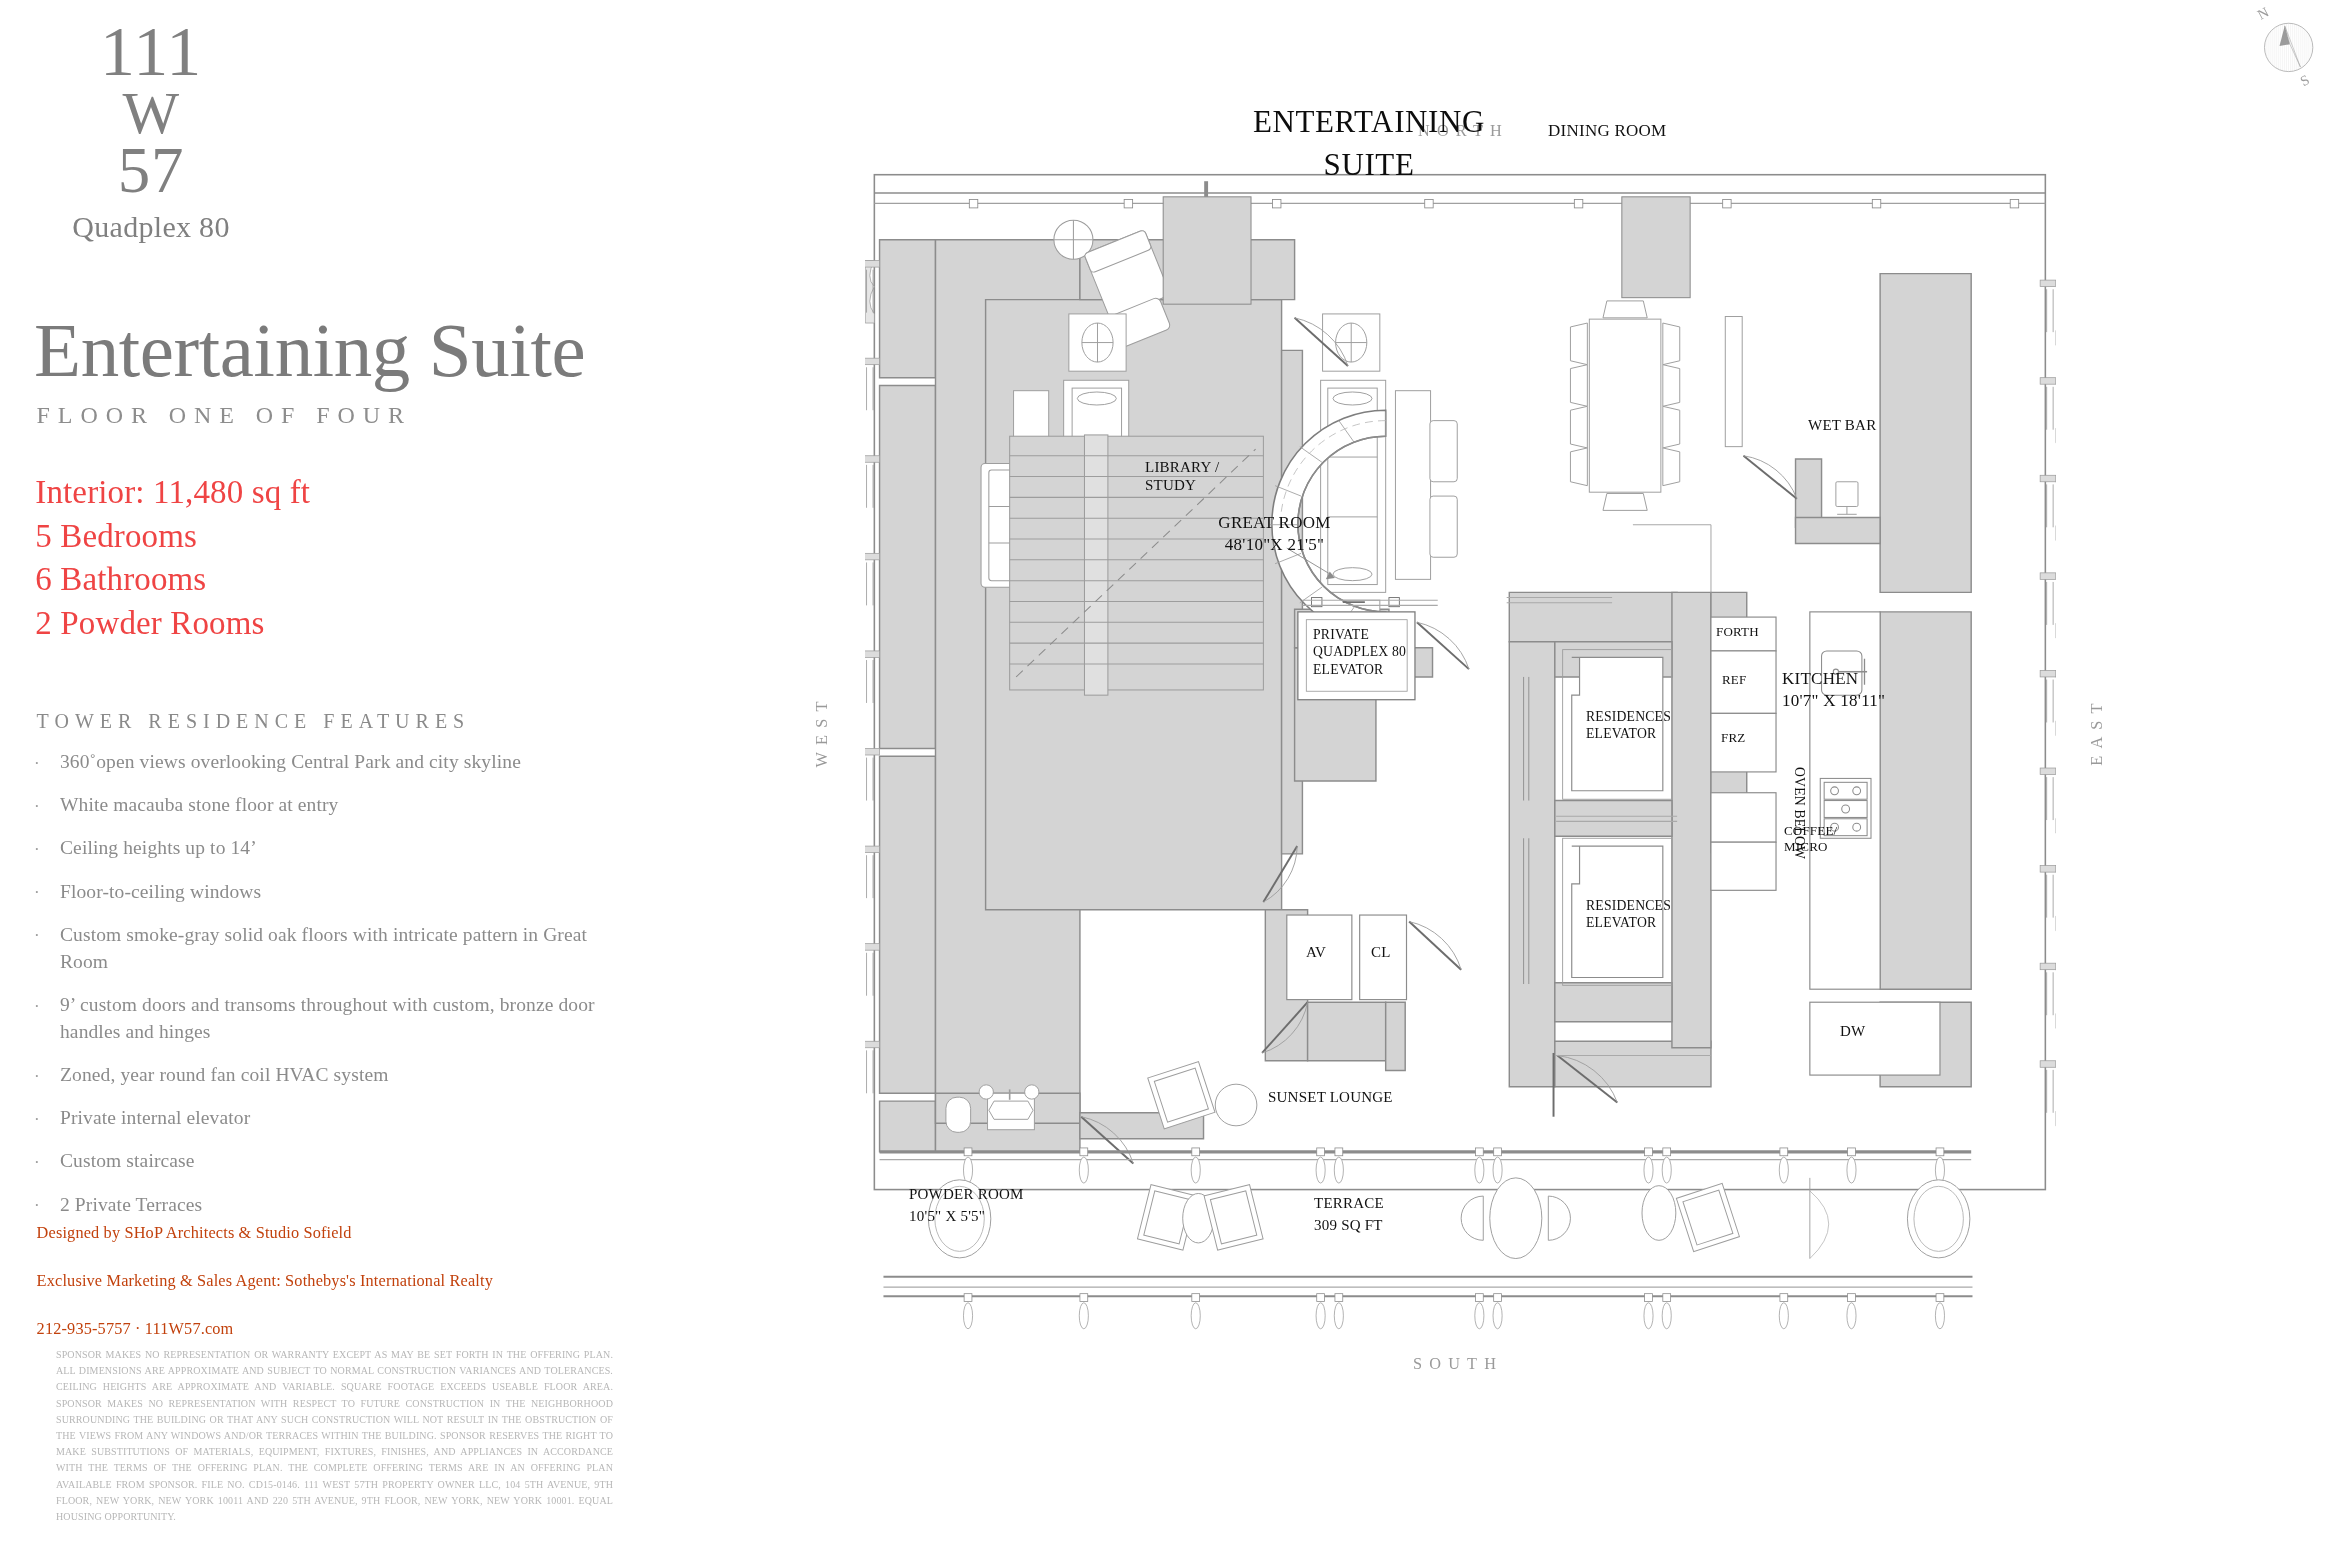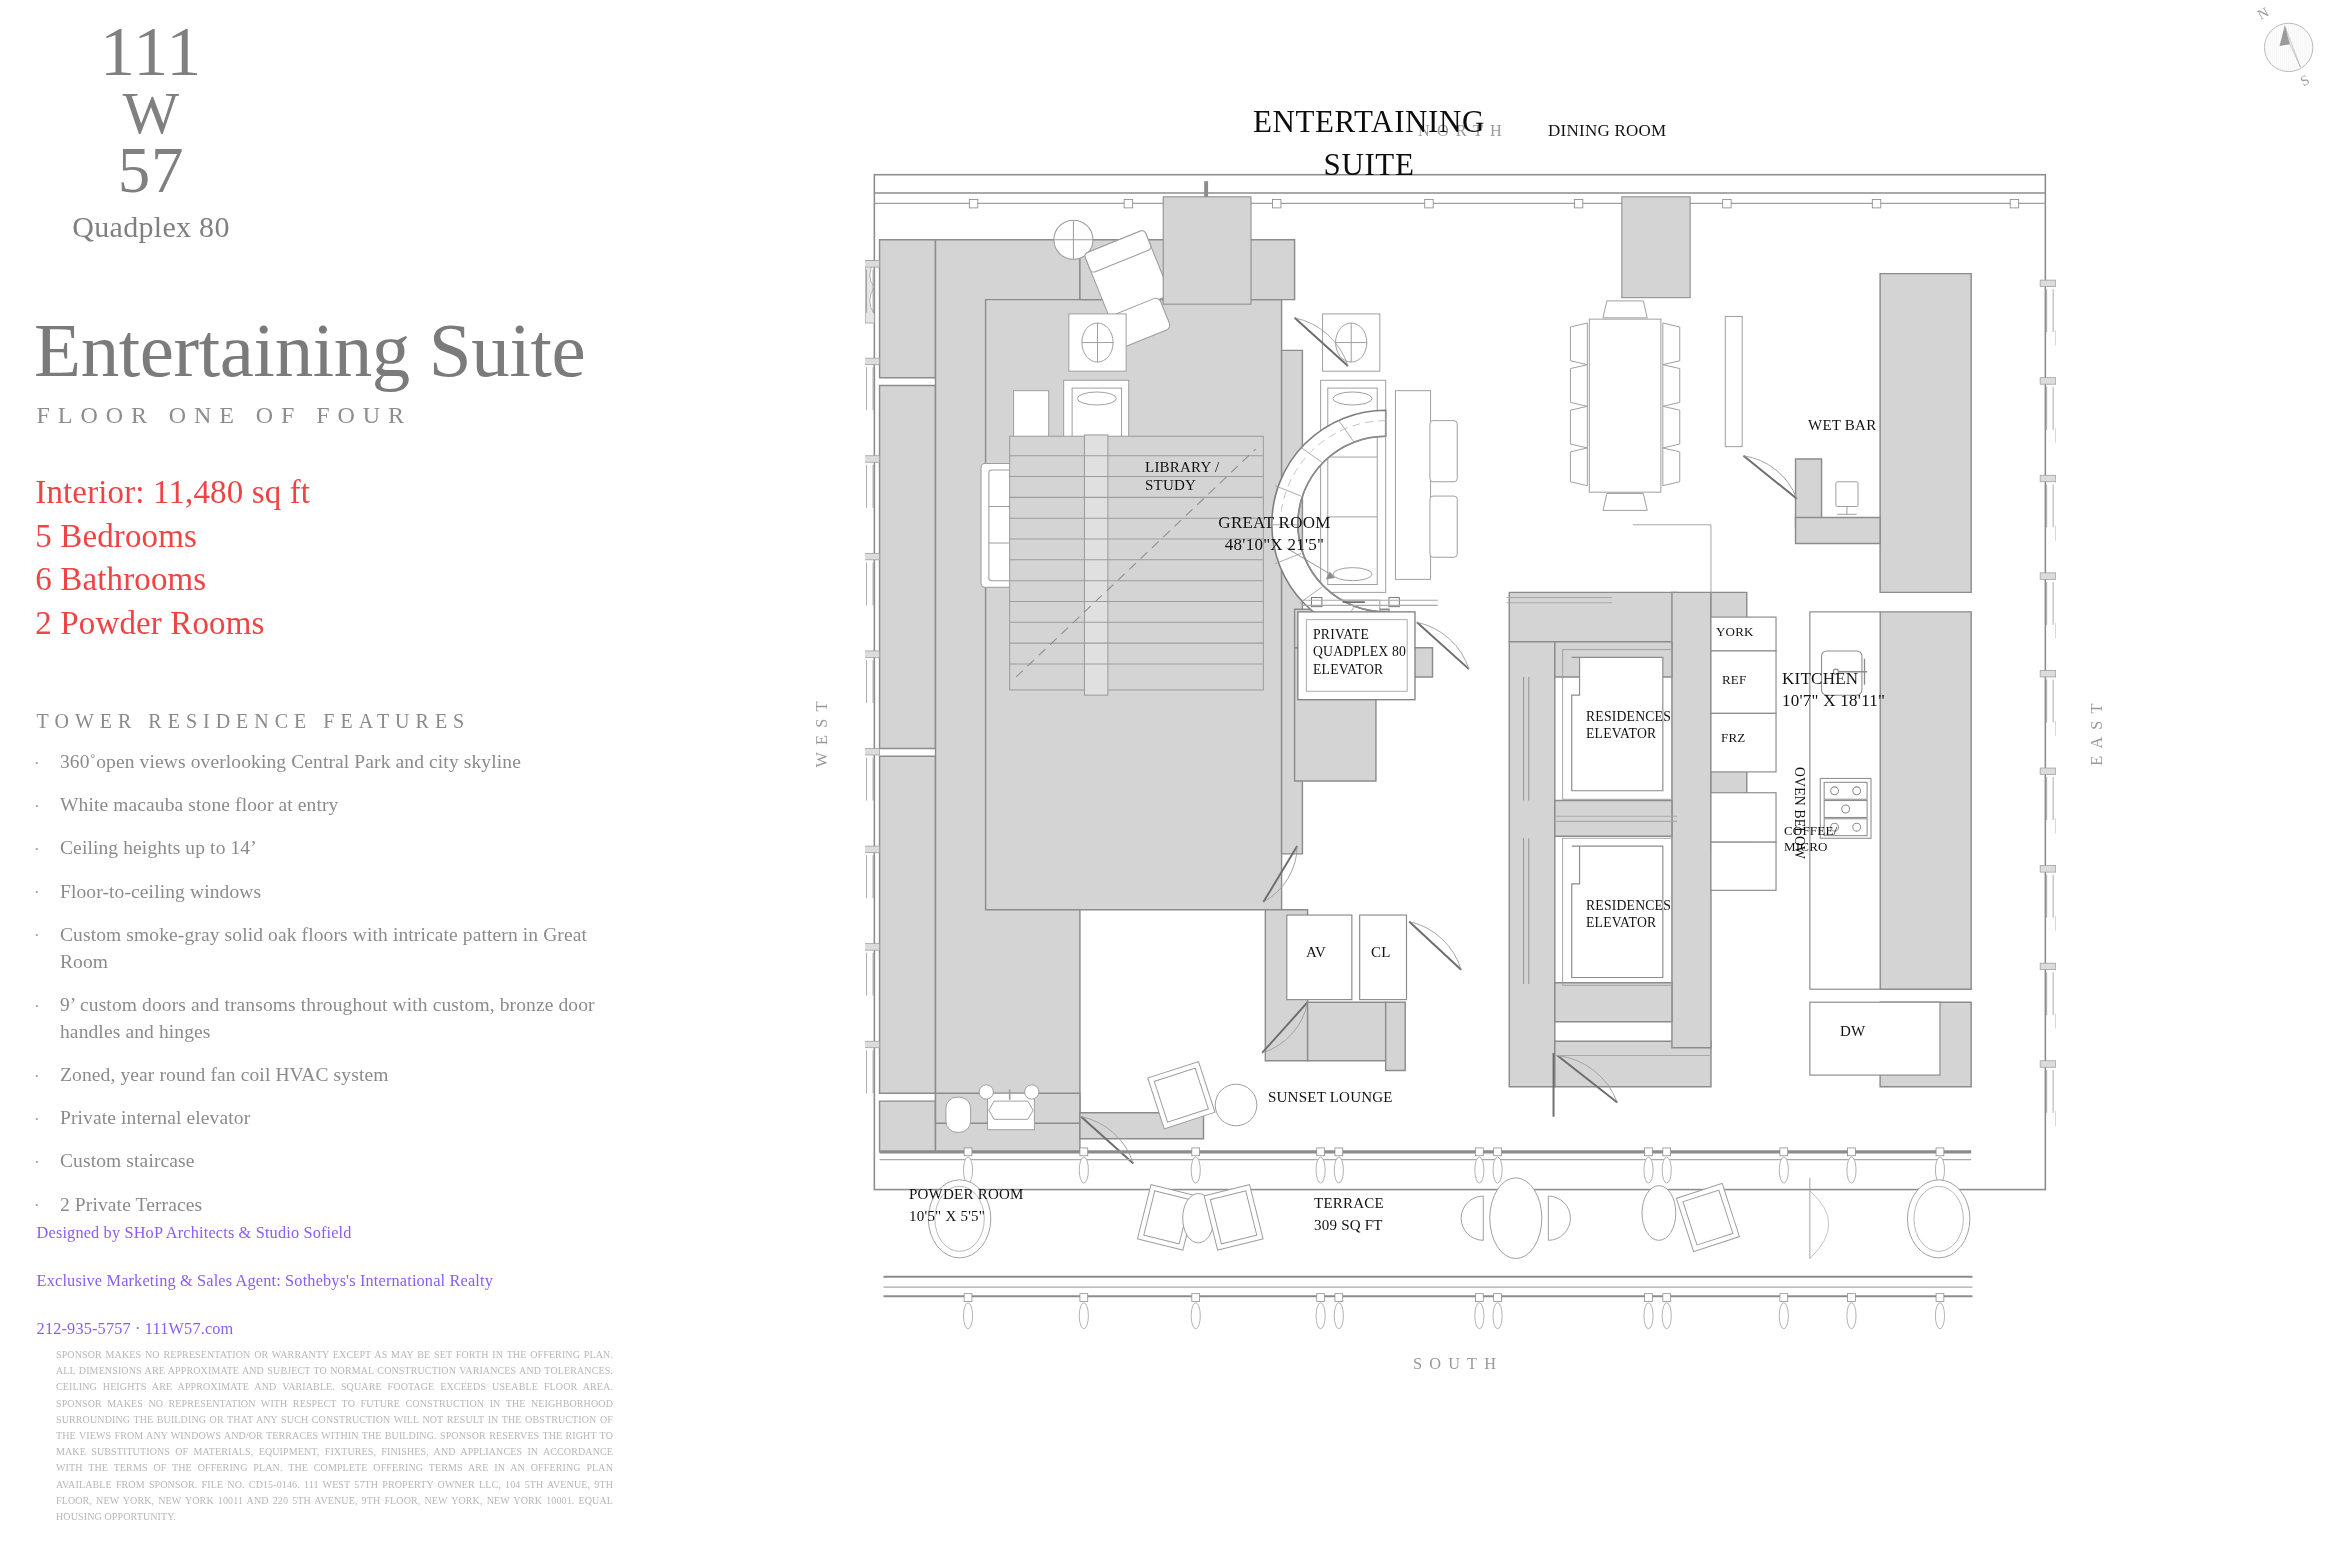--- a/index.html
+++ b/index.html
@@ -41,21 +41,21 @@
   .features-head{
     position:absolute;left:2.6px;top:710px;
     font-size:20px;letter-spacing:.30em;color:#8a8a8a;
   }
   .features{position:absolute;left:0;top:749px;width:572px;}
   .feat{display:flex;margin-bottom:16.3px;}
   .feat .bul{width:26px;flex:0 0 26px;font-size:17px;color:#9a9a9a;line-height:1.38;padding-top:2.6px;}
   .feat .txt{font-size:19.5px;line-height:1.38;color:#8b8b8b;letter-spacing:.006em;}
 
   .credits{position:absolute;left:2.6px;top:1223px;width:585px;}
-  .credits div{font-size:16.3px;color:#8b5cf6;margin-bottom:28px;letter-spacing:.01em;}
+  .credits div{font-size:16.3px;color:#c2410c;margin-bottom:28px;letter-spacing:.01em;}
 
   .legal{
     position:absolute;left:22px;top:1347px;width:557px;
     font-size:10px;line-height:1.62;color:#b7b7b7;
     text-align:justify;letter-spacing:.012em;
   }
 
   
   #compass{position:absolute;right:5.2px;top:2.6px;width:98px;height:98px;}
   #compass .cl{position:absolute;font-size:14.3px;color:#9c9c9c;letter-spacing:.05em;}
@@ -713,21 +713,21 @@
 ELEVATOR</div>
 
   <div class="plabel room-sm" style="left:721px;top:545px;line-height:1.26;">RESIDENCES
 ELEVATOR</div>
   <div class="plabel room-sm" style="left:721px;top:734px;line-height:1.26;">RESIDENCES
 ELEVATOR</div>
 
   <div class="plabel room-lg" style="left:917px;top:506px;">KITCHEN</div>
   <div class="plabel room-lg" style="left:917px;top:528px;">10'7" X 18'11"</div>
 
-  <div class="plabel room-xs" style="left:851px;top:461px;">YORK</div>
+  <div class="plabel room-xs" style="left:851px;top:461px;">FORTH</div>
   <div class="plabel room-xs" style="left:857px;top:509px;">REF</div>
   <div class="plabel room-xs" style="left:856px;top:567px;">FRZ</div>
   <div class="plabel room-xs" style="left:919px;top:660px;line-height:1.22;">COFFEE/
 MICRO</div>
 
   <div class="plabel room-sm vert" style="left:942px;top:604px;">OVEN BELOW</div>
 
   <div class="plabel room-md" style="left:975px;top:860px;">DW</div>
 
   <div class="plabel room-md" style="left:441px;top:781px;">AV</div>

